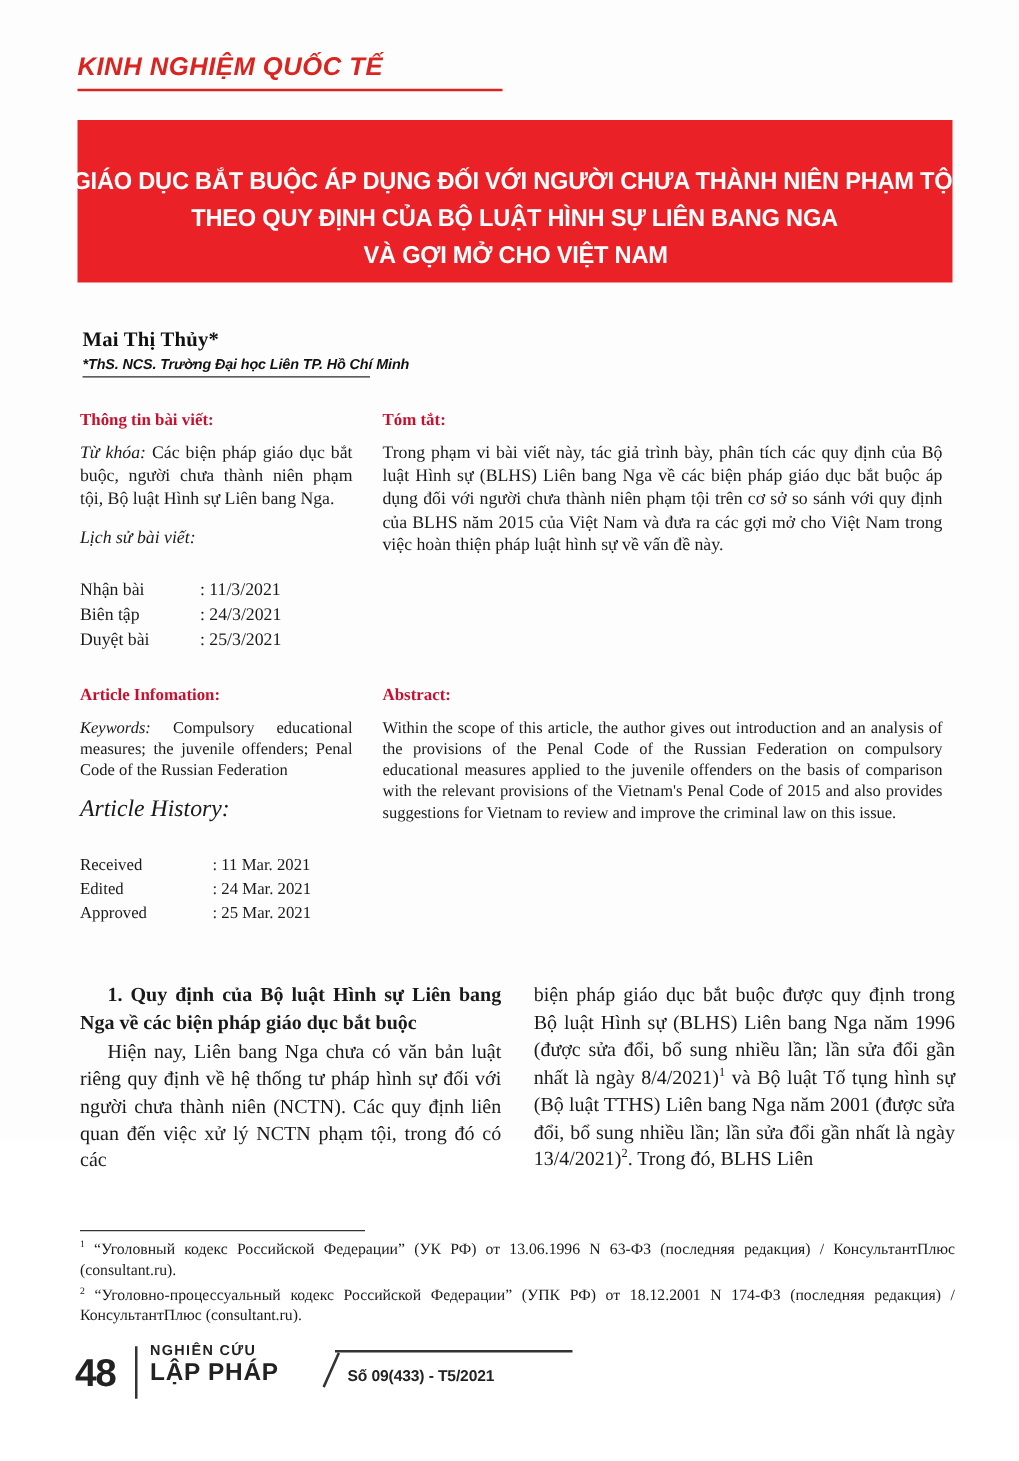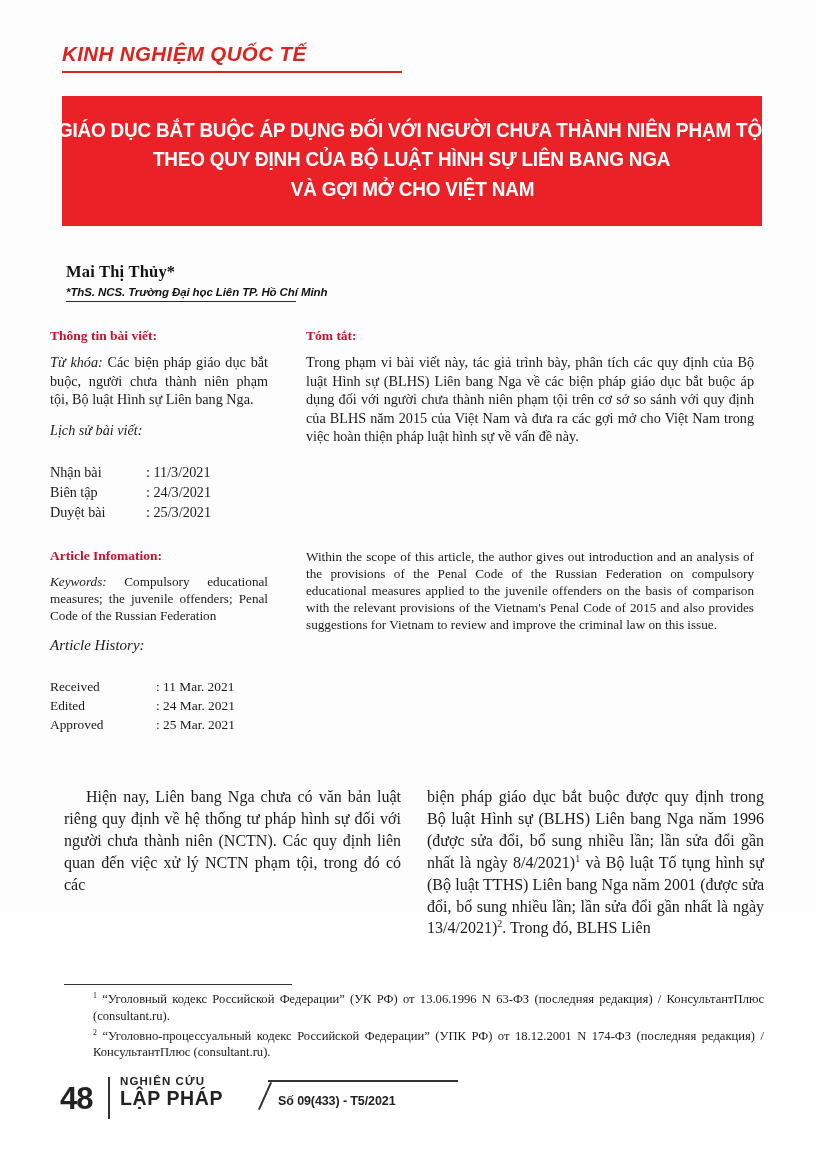--- a/index.html
+++ b/index.html
@@ -51,21 +51,21 @@
   .title-banner {
     position: absolute;
     left: 62px;
     top: 96px;
     width: 700px;
     height: 130px;
     background: #ea2127;
     display: flex;
     flex-direction: column;
     align-items: center;
-    justify-content: center;
+    justify-content: flex-end;
     padding: 4px 0 6px 0;
     box-sizing: border-box;
   }
   .title-banner .tline {
     font-family: "Liberation Sans", sans-serif;
     font-weight: bold;
     font-size: 19.5px;
     line-height: 1.52;
     color: #ffffff;
     text-align: center;
@@ -106,22 +106,21 @@
 
   
   .meta {
     position: absolute;
     left: 64px;
     top: 328px;
     width: 690px;
   }
   .meta-row {
     display: flex;
-    gap: 38px;
-    justify-content: flex-end;
+    gap: 24px;
   }
   .meta-left  { width: 218px; flex: 0 0 218px; }
   .meta-right { width: 448px; flex: 0 0 448px; }
 
   .meta-head {
     font-family: "Liberation Serif", serif;
     font-weight: bold;
     font-size: 13.5px;
     color: #c8102e;
     margin-bottom: 9px;
@@ -134,21 +133,21 @@
   }
   .meta-body.en { font-size: 13.2px; line-height: 1.29; }
   .meta-label-i { font-style: italic; margin-top: 31px; }
 
   .hist-title {
     font-style: italic;
     font-size: 14.2px;
     margin-top: 13px;
     margin-bottom: 3px;
   }
-  .hist-title.en { font-size: 15px; }
+  .hist-title.en { font-size: 19px; }
   .hist-table { width: 100%; border-collapse: collapse; margin-top: 23px; }
   .hist-table td {
     font-size: 14.2px;
     line-height: 1.42;
     padding: 0;
     vertical-align: top;
     white-space: nowrap;
   }
   .hist-table.en td { font-size: 13.4px; }
   .hist-table td.k { width: 96px; }
@@ -196,21 +195,20 @@
     width: 228px;
     height: 1.1px;
     background: #333;
     margin-bottom: 6px;
   }
   .fn {
     font-size: 12.6px;
     line-height: 1.33;
     text-align: justify;
     margin-bottom: 3px;
-    margin-left: 29px;
   }
 
   
   .footer {
     position: absolute;
     left: 60px;
     top: 1077px;
     width: 400px;
     height: 46px;
   }
@@ -344,28 +342,30 @@
             <td>: 24 Mar. 2021</td>
           </tr>
           <tr>
             <td class="k">Approved</td>
             <td>: 25 Mar. 2021</td>
           </tr>
         </tbody>
           </table>
       </div>
       <div class="meta-right">
+        <div class="meta-head">Abstract:</div>
         <div class="meta-body en">Within the scope of this article, the author gives out introduction and an analysis of the provisions of the Penal Code of the Russian Federation on compulsory educational measures applied to the juvenile offenders on the basis of comparison with the relevant provisions of the Vietnam's Penal Code of 2015 and also provides suggestions for Vietnam to review and improve the criminal law on this issue.</div>
       </div>
     </div>
 
   </div>
 
   <div class="body-cols">
     <div class="bcol">
+      <p class="body-head">1. Quy định của Bộ luật Hình sự Liên bang Nga về các biện pháp giáo dục bắt buộc</p>
       <p class="body-p">Hiện nay, Liên bang Nga chưa có văn bản luật riêng quy định về hệ thống tư pháp hình sự đối với người chưa thành niên (NCTN). Các quy định liên quan đến việc xử lý NCTN phạm tội, trong đó có các</p>
     </div>
     <div class="bcol">
       <p class="body-p noind"><span>biện pháp giáo dục bắt buộc được quy định trong Bộ luật Hình sự (BLHS) Liên bang Nga năm 1996 (được sửa đổi, bổ sung nhiều lần; lần sửa đổi gần nhất là ngày 8/4/2021)</span><sup>1</sup><span> và Bộ luật Tố tụng hình sự (Bộ luật TTHS) Liên bang Nga năm 2001 (được sửa đổi, bổ sung nhiều lần; lần sửa đổi gần nhất là ngày 13/4/2021)</span><sup>2</sup><span>. Trong đó, BLHS Liên</span></p>
     </div>
   </div>
 
   <div class="footnotes">
     <div class="fn-rule"></div>
     <div class="fn"><sup>1</sup><span> “Уголовный кодекс Российской Федерации” (УК РФ) от 13.06.1996 N 63-ФЗ (последняя редакция) / КонсультантПлюс (consultant.ru).</span></div>

